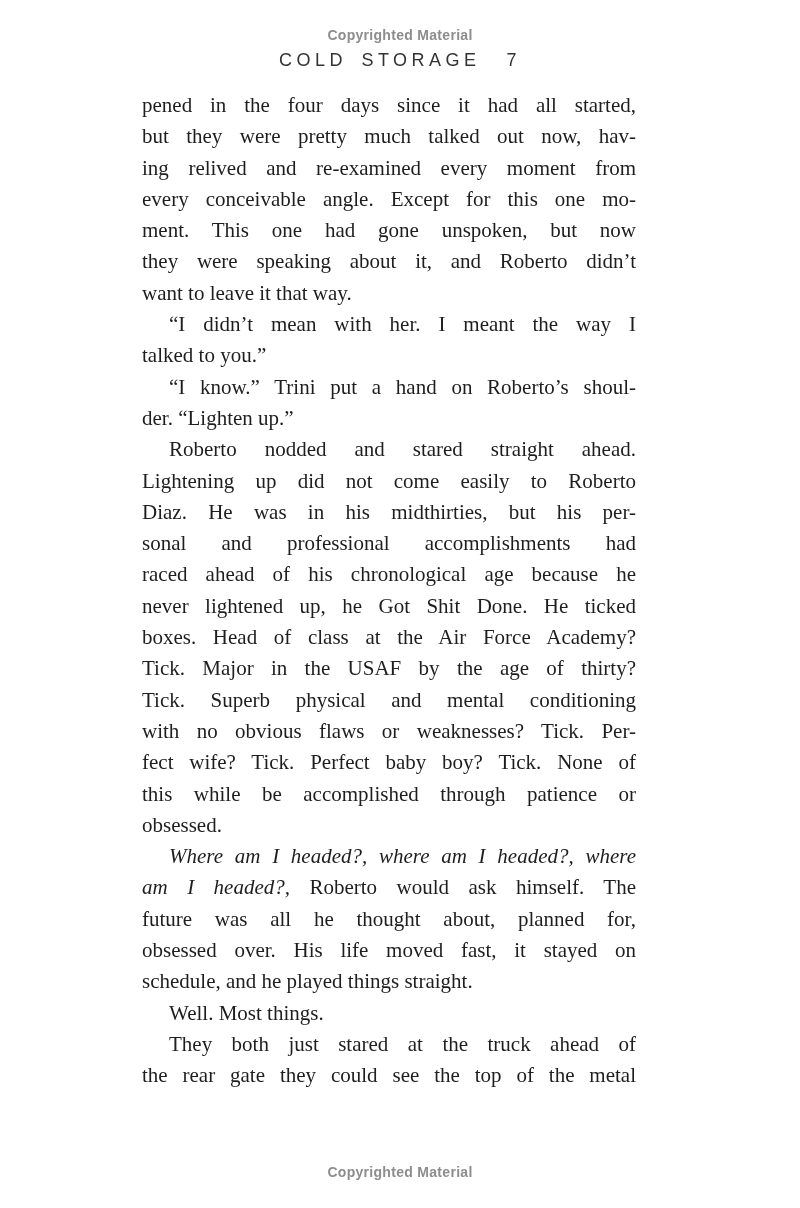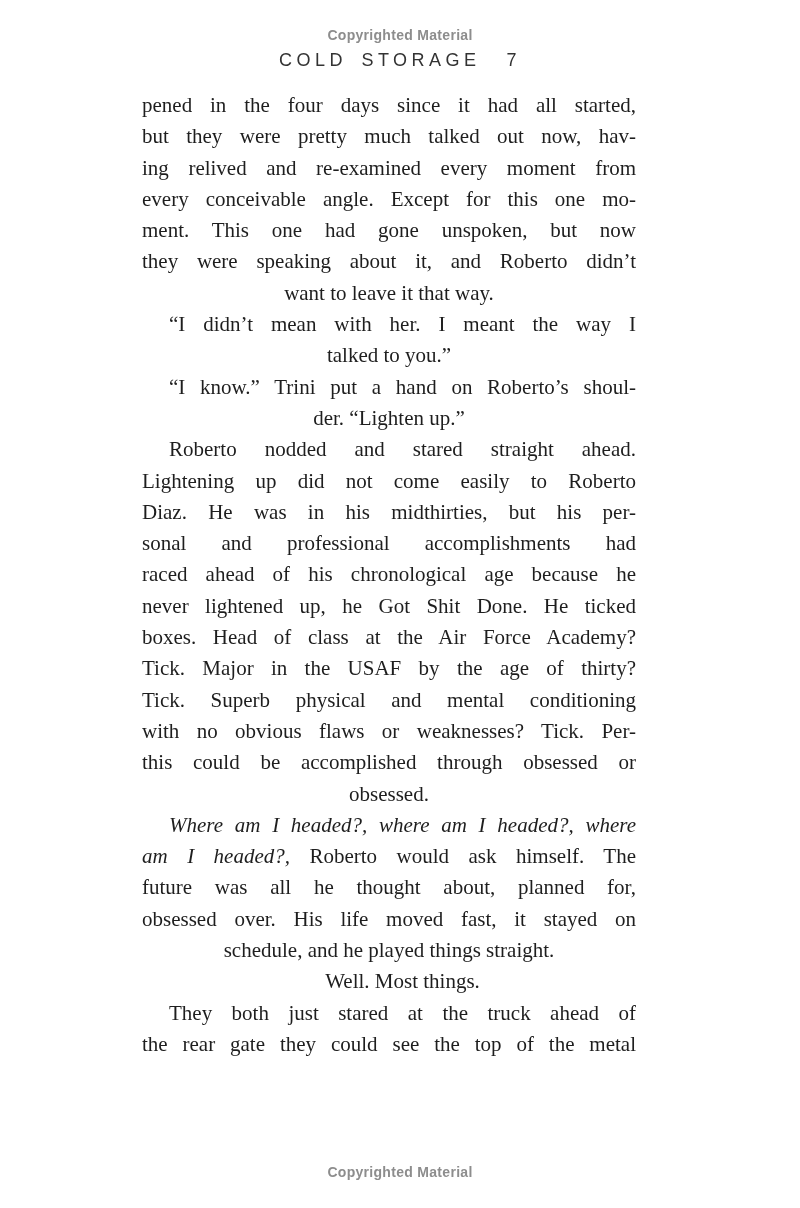--- a/index.html
+++ b/index.html
@@ -50,21 +50,21 @@
   }
   .body-text {
     position: absolute;
     top: 90px;
     left: 142px;
     width: 494px;
     font-size: 21px;
     line-height: 31.3px;
     color: #1e1e1e;
   }
-  .line { text-align: center; }
+  .line { text-align: left; }
   .line.just {
     text-align: justify;
     text-align-last: justify;
   }
   .line.ind { text-indent: 27px; }
   .it { font-style: italic; }
 </style>
 </head>
 <body>
 
@@ -92,21 +92,22 @@
       <div class="line just ind"><span>Roberto nodded and stared straight ahead.</span></div>
       <div class="line just"><span>Lightening up did not come easily to Roberto</span></div>
       <div class="line just"><span>Diaz. He was in his midthirties, but his per-</span></div>
       <div class="line just"><span>sonal and professional accomplishments had</span></div>
       <div class="line just"><span>raced ahead of his chronological age because he</span></div>
       <div class="line just"><span>never lightened up, he Got Shit Done. He ticked</span></div>
       <div class="line just"><span>boxes. Head of class at the Air Force Academy?</span></div>
       <div class="line just"><span>Tick. Major in the USAF by the age of thirty?</span></div>
       <div class="line just"><span>Tick. Superb physical and mental conditioning</span></div>
       <div class="line just"><span>with no obvious flaws or weaknesses? Tick. Per-</span></div>
-      <div class="line just"><span>this could be accomplished through obsessed or</span></div>
+      <div class="line just"><span>fect wife? Tick. Perfect baby boy? Tick. None of</span></div>
+      <div class="line just"><span>this while be accomplished through patience or</span></div>
       <div class="line"><span>obsessed.</span></div>
       <div class="line just ind"><span class="it">Where am I headed?, where am I headed?, where</span></div>
       <div class="line just"><span class="it">am I headed?,</span><span> Roberto would ask himself. The</span></div>
       <div class="line just"><span>future was all he thought about, planned for,</span></div>
       <div class="line just"><span>obsessed over. His life moved fast, it stayed on</span></div>
       <div class="line"><span>schedule, and he played things straight.</span></div>
       <div class="line ind"><span>Well. Most things.</span></div>
       <div class="line just ind"><span>They both just stared at the truck ahead of</span></div>
       <div class="line just"><span>the rear gate they could see the top of the metal</span></div>
     </div>

